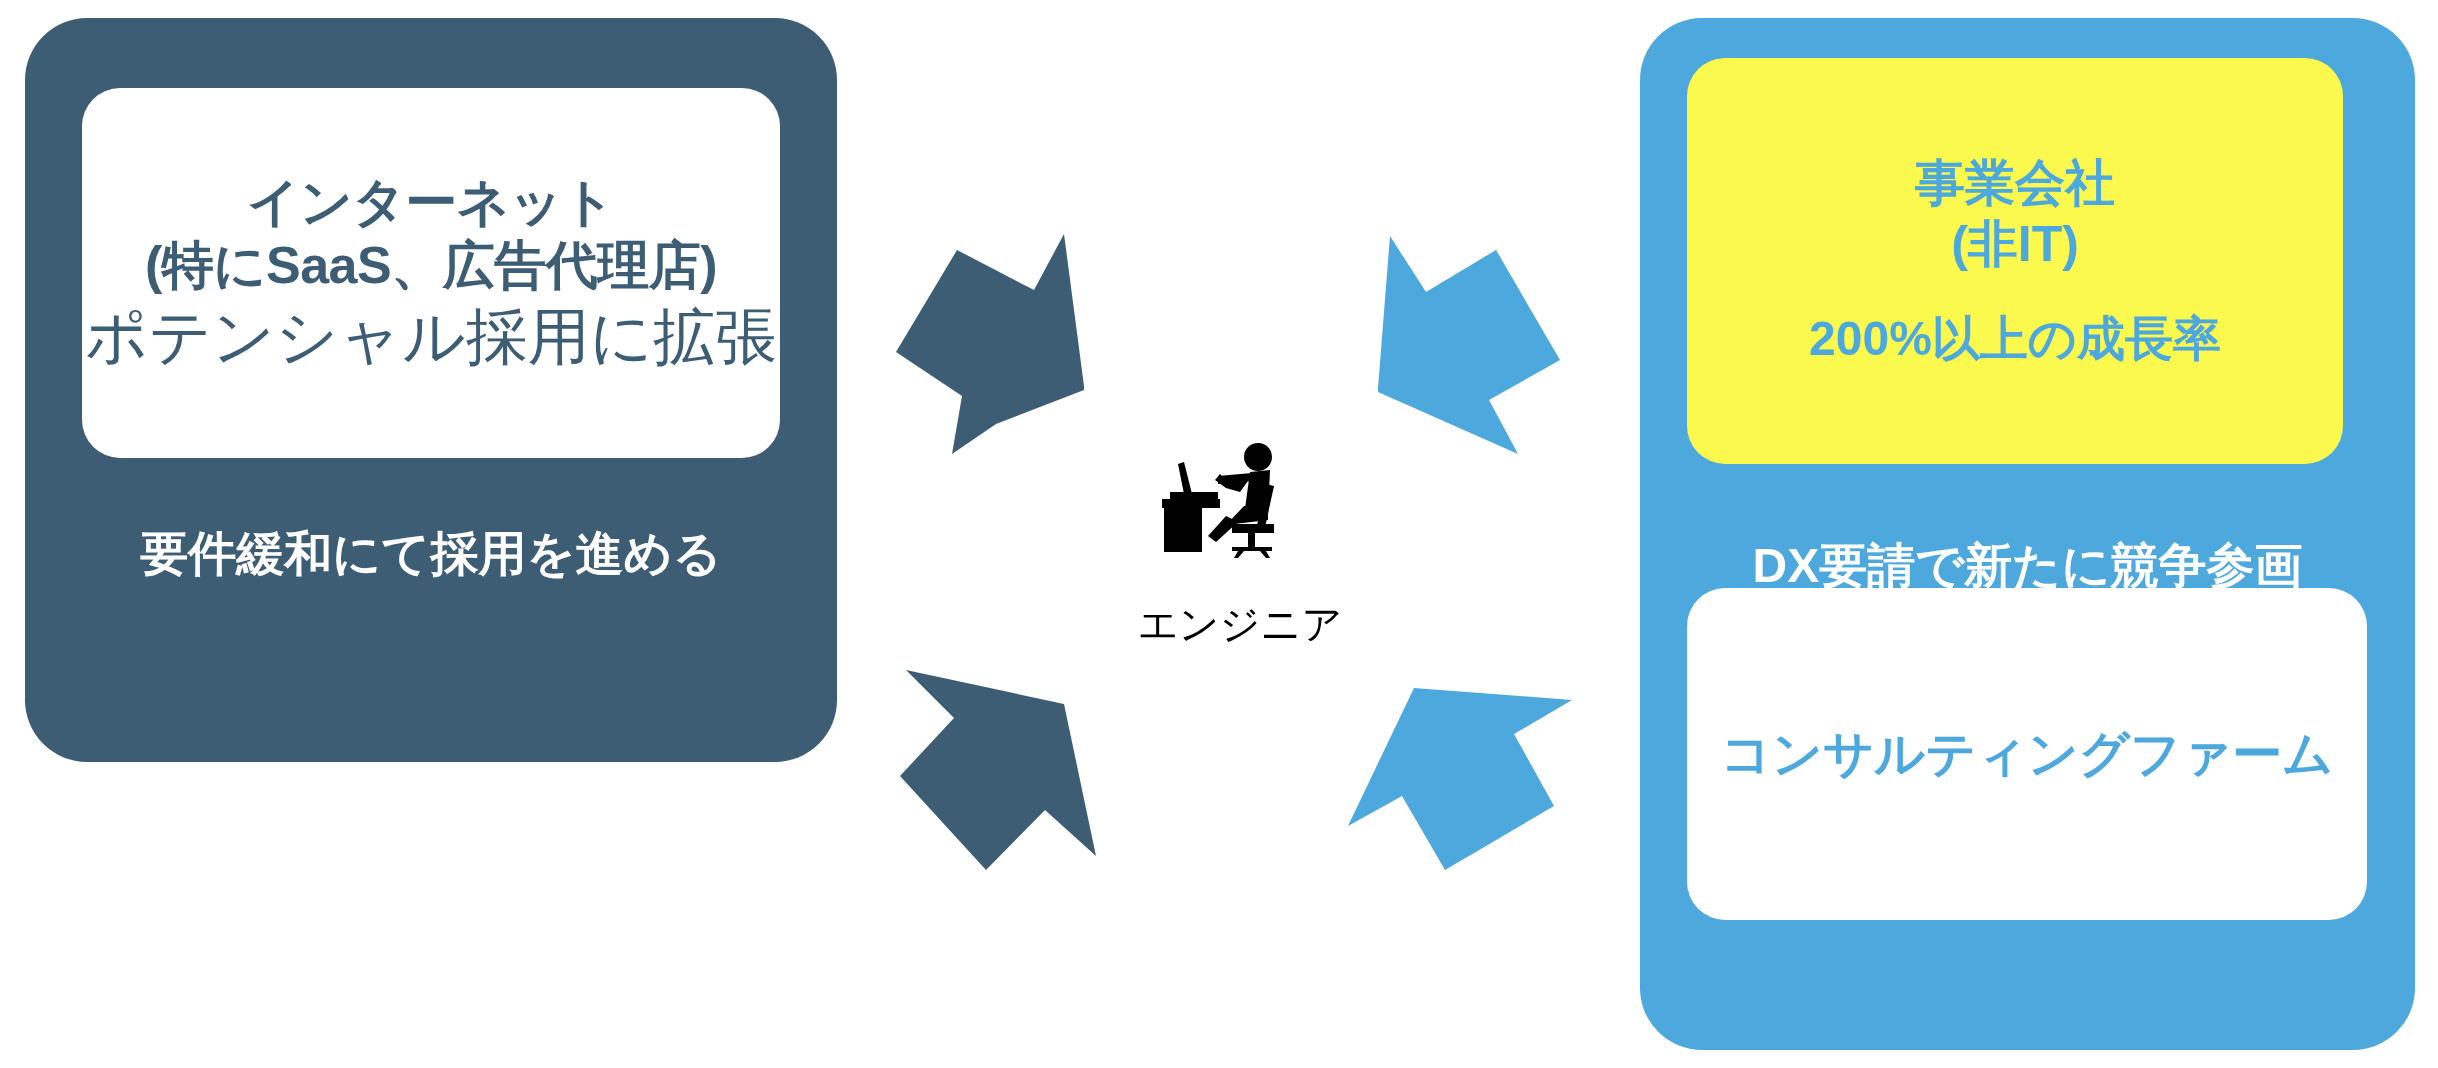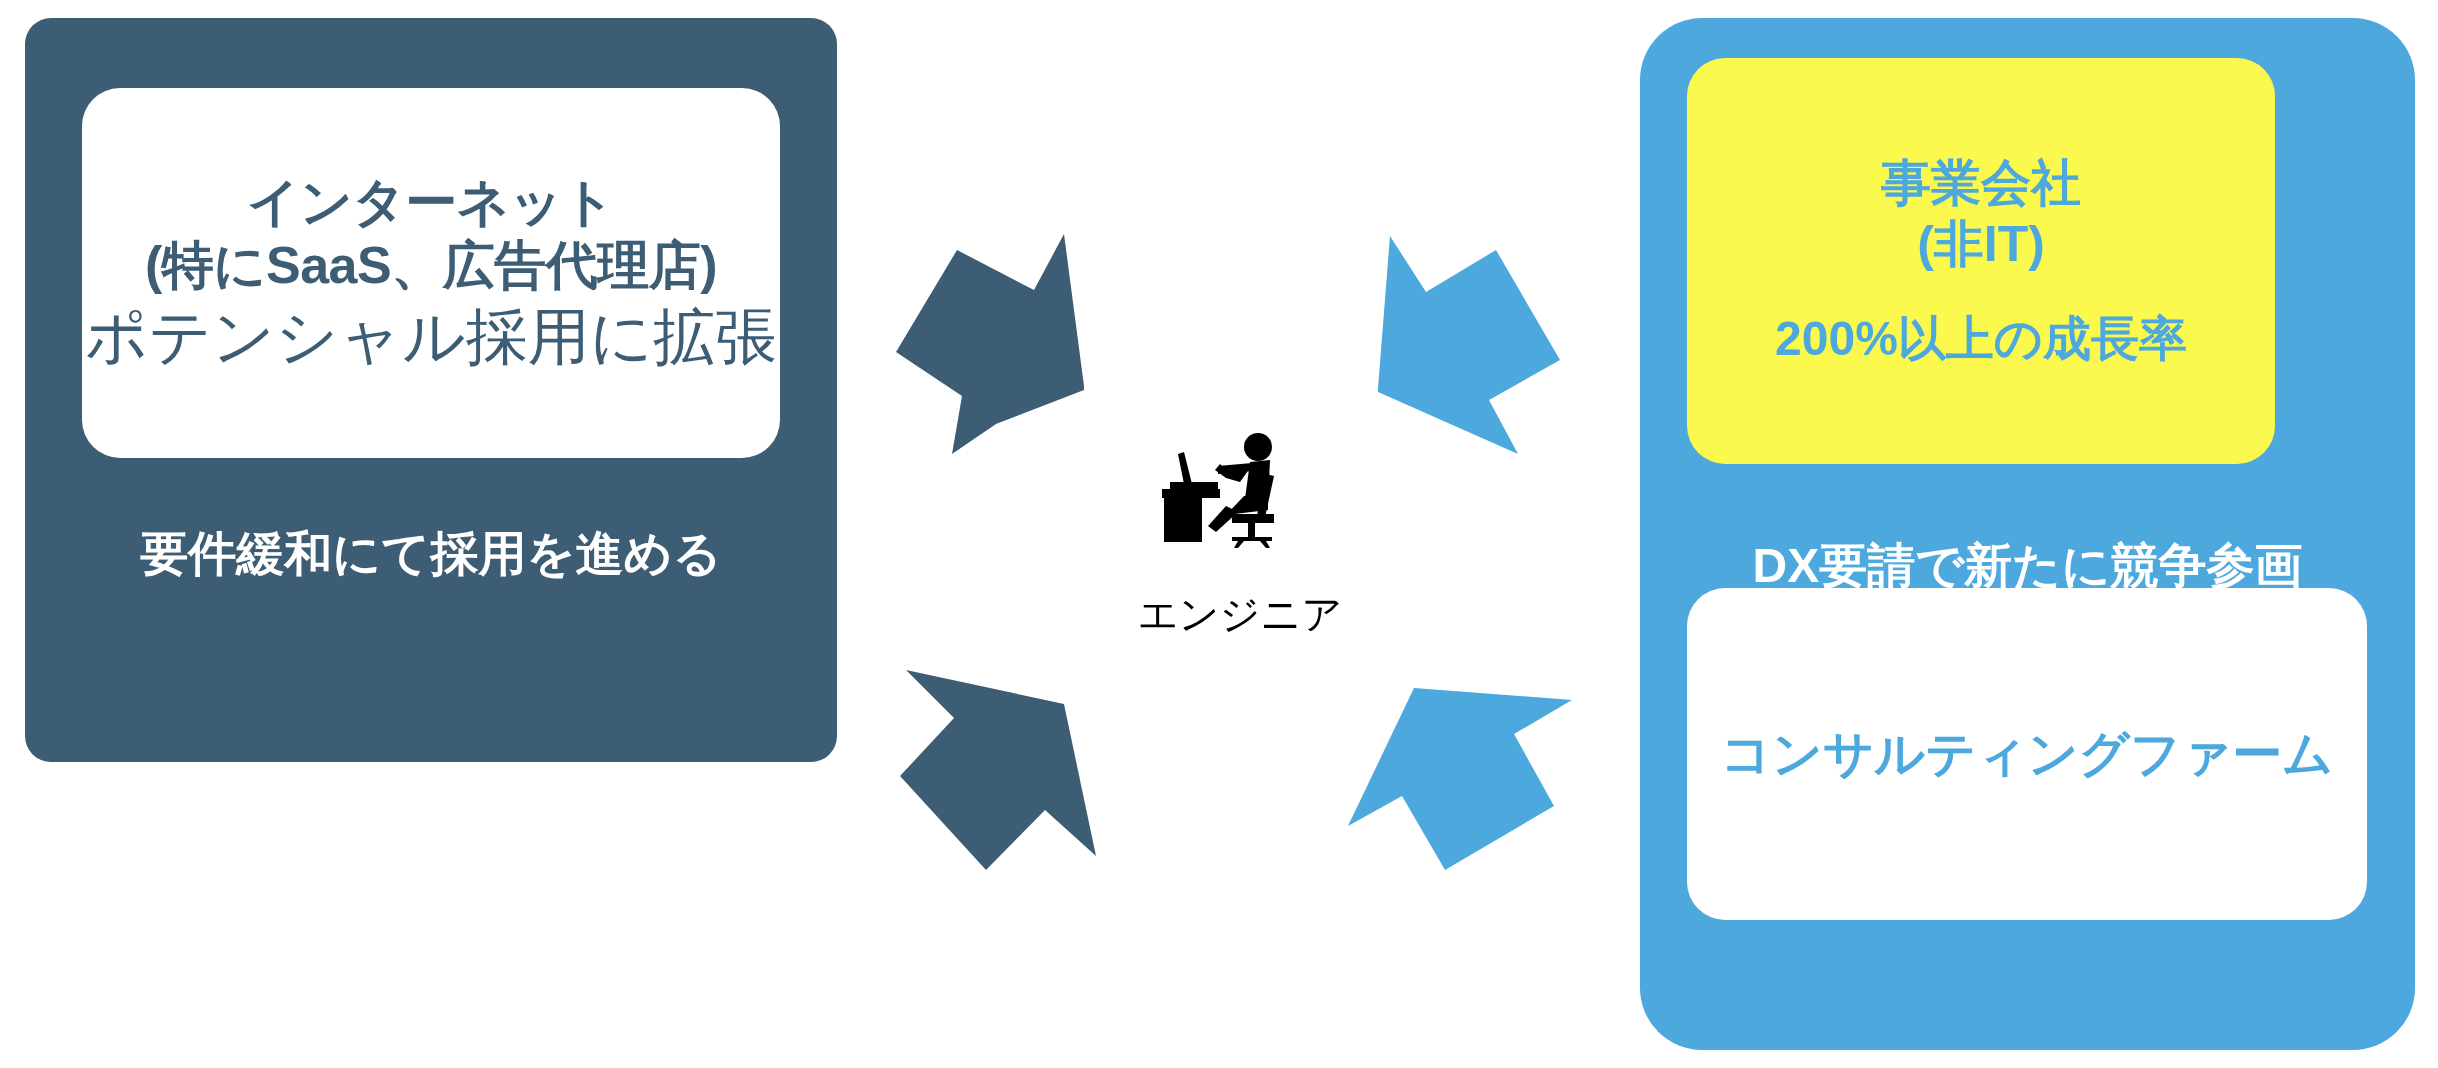--- a/index.html
+++ b/index.html
@@ -27,21 +27,20 @@
     flex-direction: column;
     align-items: center;
   }
 
   .panel-left {
     left: 25px;
     top: 18px;
     width: 812px;
     height: 744px;
     background: #3d5d75;
-    border-radius: 26px;
   }
 
   .panel-right {
     left: 1640px;
     top: 18px;
     width: 775px;
     height: 1032px;
     background: #4da8dd;
   }
 
@@ -71,21 +70,21 @@
     left: 57px;
     top: 574px;
     width: 698px;
     height: 382px;
   }
 
   
   .card-r-top {
     left: 47px;
     top: 40px;
-    width: 588px;
+    width: 656px;
     height: 406px;
   }
   .card-r-bottom {
     left: 47px;
     top: 570px;
     width: 680px;
     height: 332px;
   }
 
   
@@ -132,21 +131,21 @@
     line-height: 1;
     white-space: nowrap;
   }
   .band-left  { top: 512px; }
   .band-right { top: 484px; margin-top: 40px; }
 
   
   #center-group {
     position: absolute;
     left: 1105px;
-    top: 430px;
+    top: 440px;
     width: 270px;
     height: 220px;
     display: flex;
     flex-direction: column;
     align-items: center;
   }
   #engineer-icon { width: 200px; height: 150px; display: block; }
   #engineer-label {
     margin-top: 14px;
     font-size: 40px;

